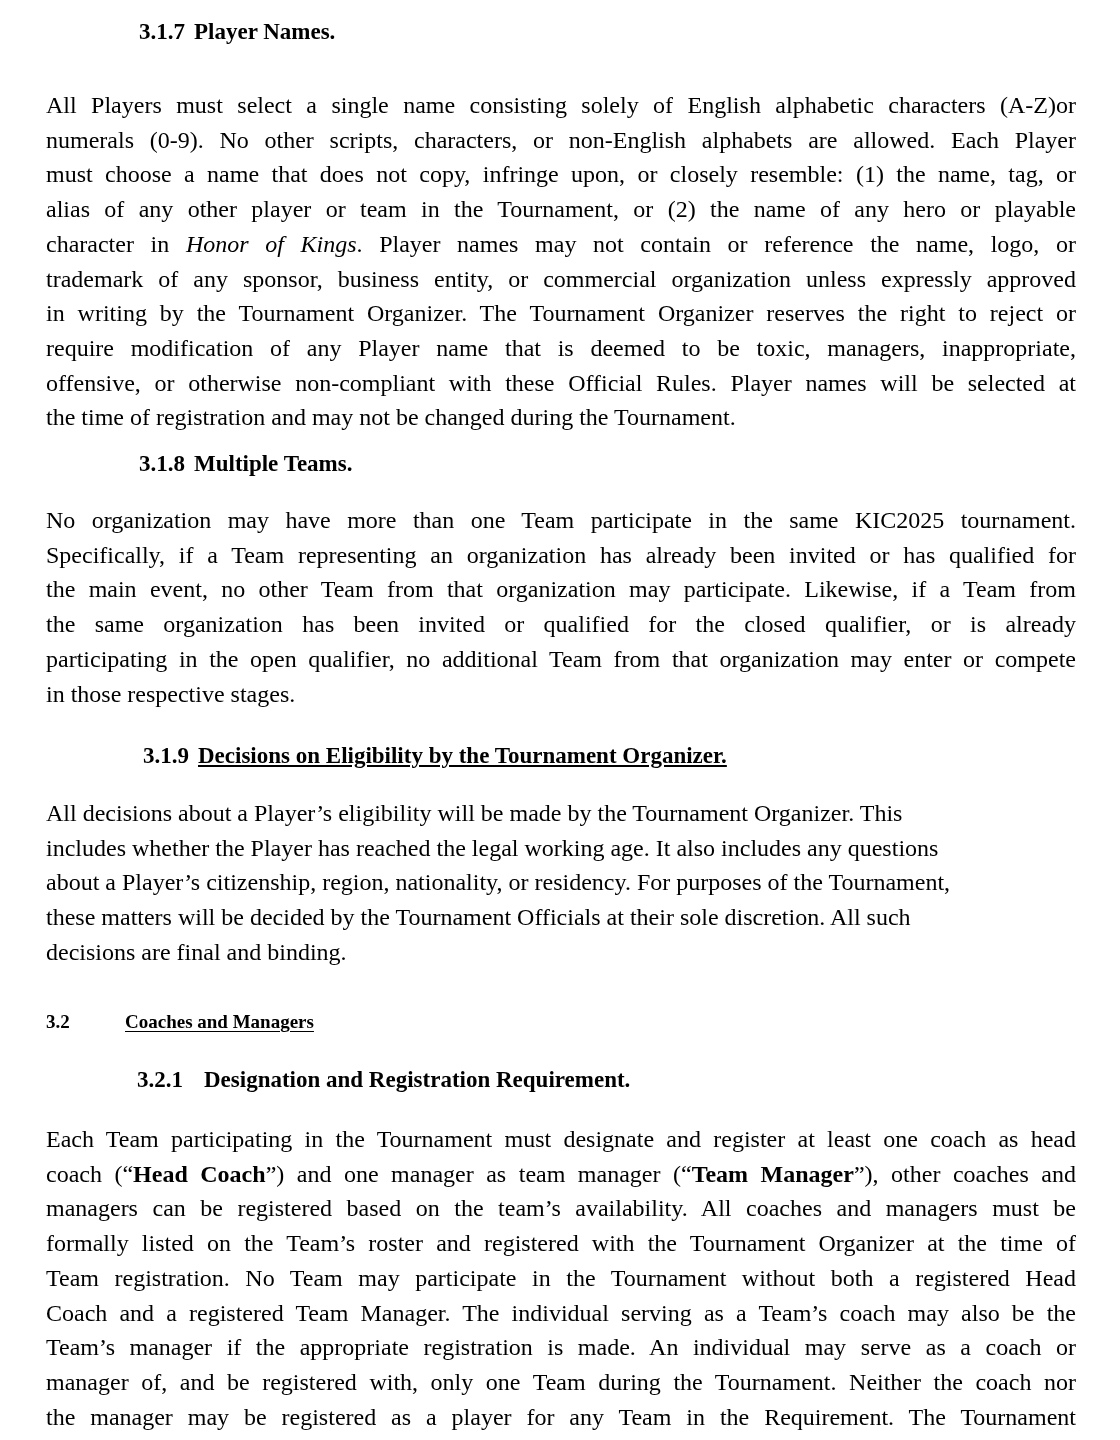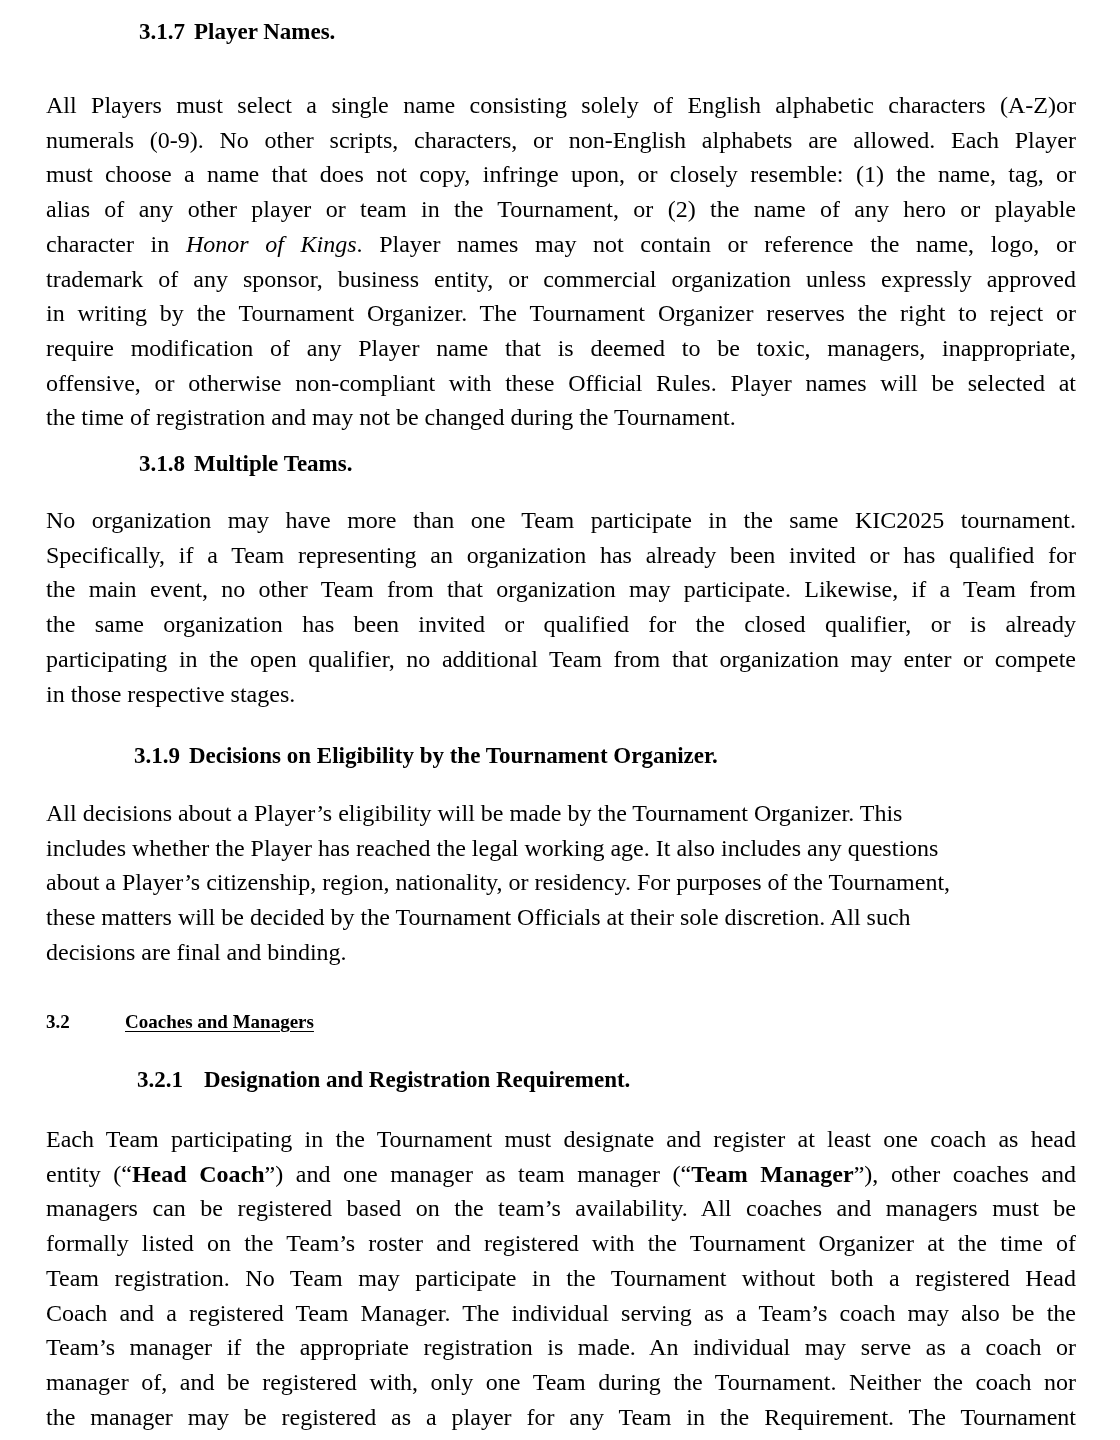--- a/index.html
+++ b/index.html
@@ -57,41 +57,41 @@
   </div>
   <div class="para just" style="top:503px;">
     <span class="line">No organization may have more than one Team participate in the same KIC2025 tournament.</span>
     <span class="line">Specifically, if a Team representing an organization has already been invited or has qualified for</span>
     <span class="line">the main event, no other Team from that organization may participate. Likewise, if a Team from</span>
     <span class="line">the same organization has been invited or qualified for the closed qualifier, or is already</span>
     <span class="line">participating in the open qualifier, no additional Team from that organization may enter or compete</span>
     <span class="line last">in those respective stages.</span>
   </div>
 
-  <div class="h3" style="left:134px; top:742px;">
+  <div class="h3" style="left:143px; top:742px;text-decoration:underline;">
     <span class="num">3.1.9</span><span>Decisions on Eligibility by the Tournament Organizer.</span>
   </div>
   <div class="para ragged" style="top:796px;">
     <span class="line">All decisions about a Player’s eligibility will be made by the Tournament Organizer. This</span>
     <span class="line">includes whether the Player has reached the legal working age. It also includes any questions</span>
     <span class="line">about a Player’s citizenship, region, nationality, or residency. For purposes of the Tournament,</span>
     <span class="line">these matters will be decided by the Tournament Officials at their sole discretion. All such</span>
     <span class="line">decisions are final and binding.</span>
   </div>
 
   <div class="h2" style="top:1008px;">
     <span class="num">3.2</span><span class="title">Coaches and Managers</span>
   </div>
 
   <div class="h3" style="left:125px; top:1066px;">
     <span class="num" style="width:70px; margin-right:9px;">3.2.1</span><span>Designation and Registration Requirement.</span>
   </div>
   <div class="para just" style="top:1122px;">
     <span class="line">Each Team participating in the Tournament must designate and register at least one coach as head</span>
-    <span class="line"><span>entity (“</span><b>Head Coach</b><span>”) and one manager as team manager (“</span><b>Team Manager</b><span>”), other coaches and</span></span>
+    <span class="line"><span>coach (“</span><b>Head Coach</b><span>”) and one manager as team manager (“</span><b>Team Manager</b><span>”), other coaches and</span></span>
     <span class="line">managers can be registered based on the team’s availability.   All coaches and managers must be</span>
     <span class="line">formally listed on the Team’s roster and registered with the Tournament Organizer at the time of</span>
     <span class="line">Team registration.  No Team may participate in the Tournament without both a registered Head</span>
     <span class="line">Coach and a registered Team Manager.  The individual serving as a Team’s coach may also be the</span>
     <span class="line">Team’s manager if the appropriate registration is made.  An individual may serve as a coach or</span>
     <span class="line">manager of, and be registered with, only one Team during the Tournament.  Neither the coach nor</span>
     <span class="line">the manager may be registered as a player for any Team in the Requirement.  The Tournament</span>
   </div>
 
 </div>

